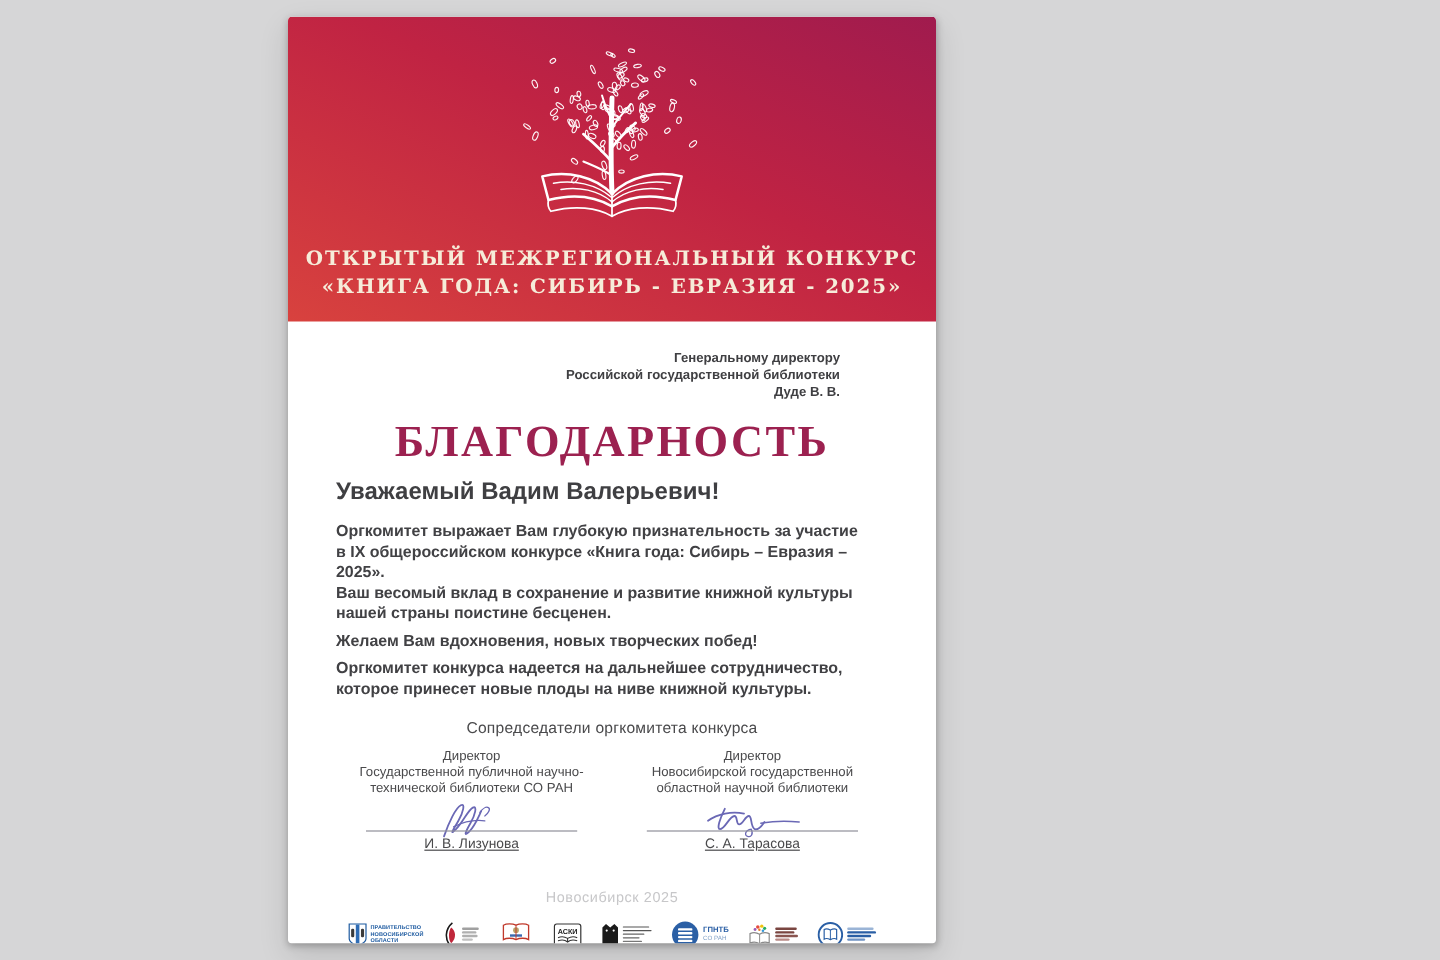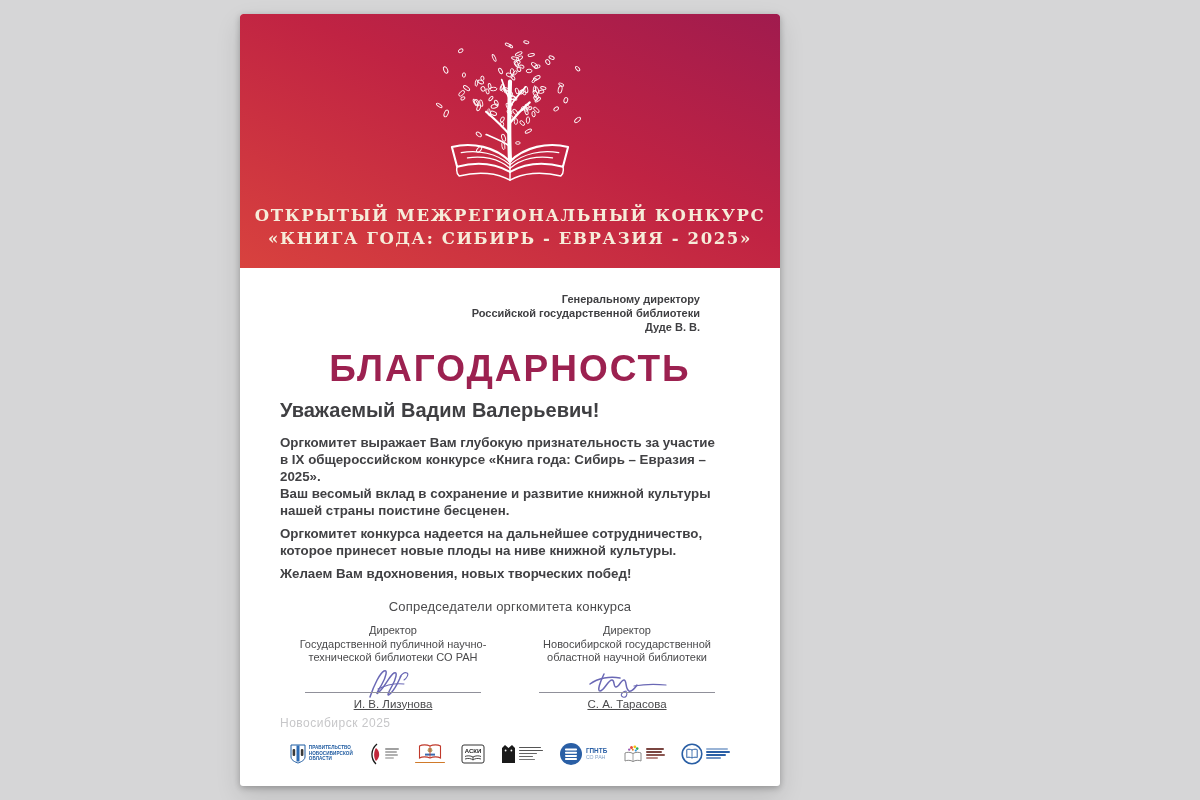--- a/index.html
+++ b/index.html
@@ -28,38 +28,38 @@
     font-size:16.5px;line-height:23px;letter-spacing:1.6px;white-space:pre-line;
   }
   
   .bodycol{padding:0 40px;display:flex;flex-direction:column;}
   .addressee{
     margin-top:24px;margin-right:40px;align-self:flex-end;text-align:right;
     font-size:11px;line-height:14px;font-weight:700;color:#3f3f42;white-space:pre-line;
   }
   h1.title{
     margin:14px 0 0 0;text-align:center;
-    font-family:Liberation Sans, sans-serif;font-weight:bold;
+    font-family:Liberation Serif, serif;font-weight:bold;
     font-size:37px;line-height:42px;letter-spacing:2px;color:#9c2150;
   }
   .salutation{margin-top:9px;text-align:left;font-size:20px;font-weight:700;color:#3f3f42;}
   .paras{margin-top:12px;display:flex;flex-direction:column;gap:6px;}
   .para{
     text-align:left;font-size:13.3px;line-height:17px;font-weight:700;color:#414144;
     white-space:pre-line;
   }
   .cochairs{margin-top:17px;text-align:center;font-size:13px;color:#4a4a4c;letter-spacing:.2px;}
   
   .sig-grid{margin-top:10px;display:flex;justify-content:center;gap:32px;}
   .sig-col{width:202px;display:flex;flex-direction:column;align-items:center;}
   .sig-position{text-align:center;font-size:11px;line-height:13.5px;color:#4a4a4c;white-space:pre-line;}
   .sig-ink{height:34px;margin-top:2px;margin-bottom:-9px;}
   .sig-line{width:176px;border-top:1px solid #90909a;height:0;}
   .sig-name{margin-top:5px;font-size:11.5px;color:#4a4a4c;text-decoration:underline;}
-  .city{margin-top:6px;font-size:12px;letter-spacing:.5px;color:#c7c7c9;}
+  .city{margin-top:31px;text-align:center;font-size:12px;letter-spacing:.5px;color:#c7c7c9;}
   
   .logos{margin-top:12px;display:flex;justify-content:center;align-items:center;gap:16px;padding:0 10px;}
   .lg{display:flex;align-items:center;gap:3px;}
   .lg-col{display:flex;flex-direction:column;align-items:center;gap:2px;}
   .tlines{display:flex;flex-direction:column;gap:1.5px;}
   .tl{height:1.6px;border-radius:1px;}
   .gov-text{font-size:4.6px;line-height:5.4px;font-weight:700;color:#1d5aa0;letter-spacing:.1px;}
   .gpntb-1{font-size:6.4px;font-weight:700;color:#2a5fa5;line-height:7px;}
   .gpntb-2{font-size:5.2px;color:#7f9fc6;line-height:6px;}
 </style>
@@ -205,23 +205,23 @@
 
       <h1 class="title">БЛАГОДАРНОСТЬ</h1>
 
       <div class="salutation">Уважаемый Вадим Валерьевич!</div>
 
       <div class="paras">
         <div class="para">Оргкомитет выражает Вам глубокую признательность за участие
 в IX общероссийском конкурсе «Книга года: Сибирь – Евразия – 2025».
 Ваш весомый вклад в сохранение и развитие книжной культуры
 нашей страны поистине бесценен.</div>
+        <div class="para">Желаем Вам вдохновения, новых творческих побед!</div>
         <div class="para">Оргкомитет конкурса надеется на дальнейшее сотрудничество,
 которое принесет новые плоды на ниве книжной культуры.</div>
-        <div class="para">Желаем Вам вдохновения, новых творческих побед!</div>
       </div>
 
       <div class="cochairs">Сопредседатели оргкомитета конкурса</div>
 
       <div class="sig-grid">
         <div class="sig-col">
           <div class="sig-position">Директор
 Государственной публичной научно-
 технической библиотеки СО РАН</div>
           <svg class="sig-ink" width="70" height="34" viewBox="0 0 70 34">

